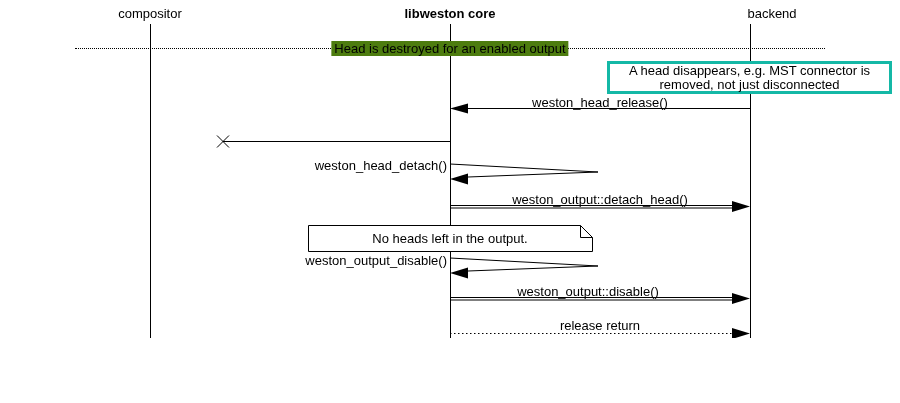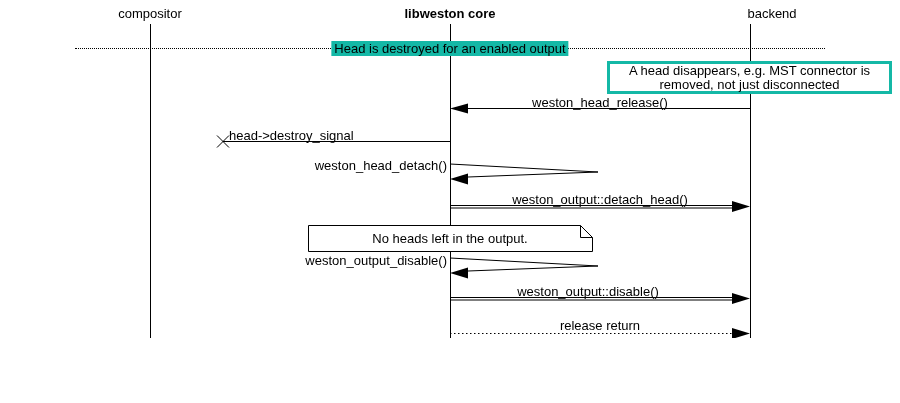--- a/index.html
+++ b/index.html
@@ -8,21 +8,21 @@
     font-family:"Liberation Sans","DejaVu Sans",sans-serif;
     font-size:13px;line-height:15px;color:#000;overflow:hidden;
   }
   .lifeline{position:absolute;width:1px;background:#000;z-index:1;}
   .divider-line{position:absolute;height:0;border-top:1px dotted #000;z-index:1;}
   .box{position:absolute;background:#fff;border:3px solid #14b8a6;z-index:2;
        display:flex;flex-direction:column;align-items:center;justify-content:center;text-align:center;}
   .arrows{position:absolute;left:0;top:0;z-index:3;pointer-events:none;}
   .lbl{position:absolute;white-space:nowrap;z-index:4;}
   .lbl.center{transform:translateX(-50%);}
-  .lbl.bgwhite{background:#14b8a6;padding:0 3px;}
+  .lbl.bgwhite{background:#4d7c0f;padding:0 3px;}
   .actor-lbl{position:absolute;top:6px;transform:translateX(-50%);white-space:nowrap;z-index:4;}
 </style>
 </head>
 <body>
 
 <div class="canvas">
 
   <div class="actor-lbl" style="left:150px;">compositor</div>
   <div class="actor-lbl" style="left:450px;font-weight:bold;">libweston core</div>
   <div class="actor-lbl" style="left:750px;margin-left:22px;">backend</div>
@@ -88,21 +88,20 @@
     </g>
 
     <g>
       <line x1="450" y1="333.5" x2="733" y2="333.5" stroke="#000" stroke-width="1" stroke-dasharray="1.5 2.5"></line>
       <polygon points="750,333.5 732,328 732,339" fill="#000"></polygon>
     </g>
   </svg>
 
   <div class="lbl center" style="left:600px;top:95px;">weston_head_release()</div>
 
-  <div class="lbl" style="left:229px;top:128px;">head-&gt;destroy_signal</div>
 
   <div class="lbl" style="right:453px;top:158px;">weston_head_detach()</div>
 
   <div class="lbl center" style="left:600px;top:192px;">weston_output::detach_head()</div>
 
   <div class="lbl center" style="left:450px;top:231px;">No heads left in the output.</div>
 
   <div class="lbl" style="right:453px;top:253px;">weston_output_disable()</div>
 
   <div class="lbl center" style="left:588px;top:284px;">weston_output::disable()</div>

